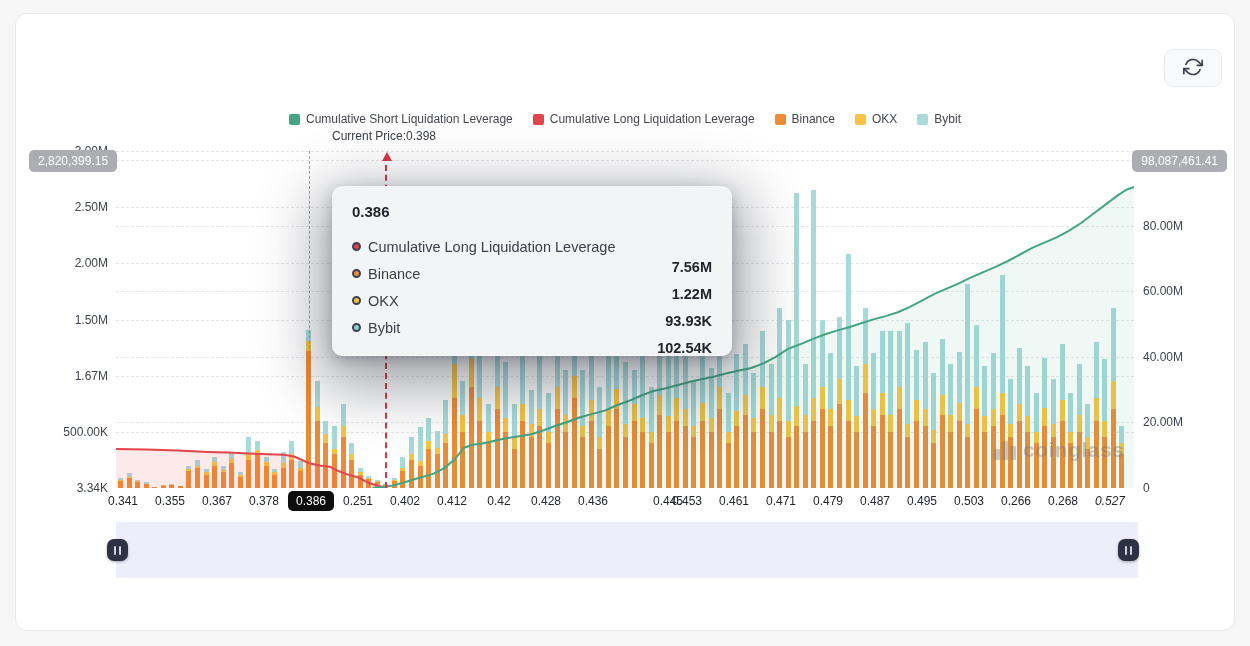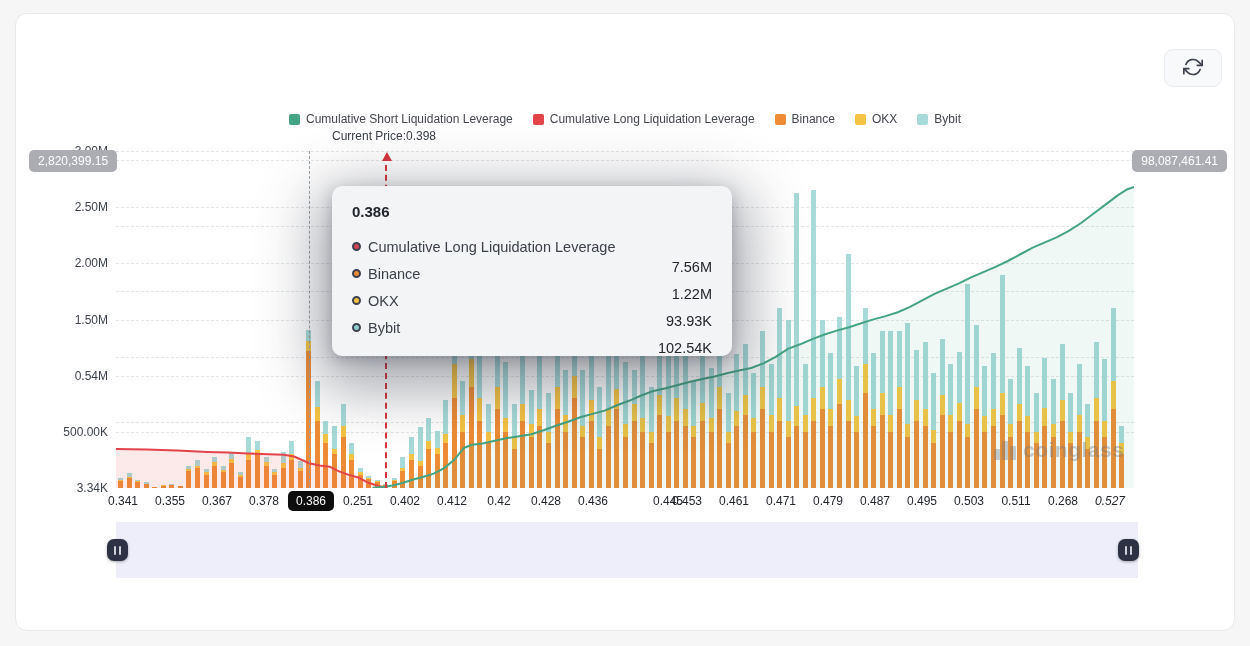--- a/index.html
+++ b/index.html
@@ -57,21 +57,21 @@
     top:0; font-weight:500; }
   
   .tooltip { position:absolute; left:316px; top:172px; width:400px; background:#f3f4f6;
     border-radius:10px; padding:17px 20px 15px 20px; z-index:10;
     box-shadow:0 18px 60px 14px rgba(35,40,55,0.42), 0 4px 14px rgba(35,40,55,0.25); }
   .tt-title { font-size:15px; font-weight:700; color:#22252b; margin-bottom:13px; }
   .tt-row { display:flex; align-items:center; height:27px; font-size:14.5px; color:#3c4048; }
   .tt-marker { width:9px; height:9px; border-radius:50%; border:2.5px solid #3b4152;
     margin-right:7px; flex:none; }
   .tt-label { flex:1; }
-  .tt-value { font-weight:400; color:#22252b;margin-top:40px; }
+  .tt-value { font-weight:700; color:#22252b;margin-top:40px; }
   
   .slider { position:absolute; left:100px; top:508px; width:1022px; height:56px;
     background:#edeefa; }
   .handle { position:absolute; top:50%; transform:translateY(-50%); width:21px; height:22px;
     background:#2c3143; border-radius:7px; display:flex; align-items:center; justify-content:center;
     gap:3px; cursor:ew-resize; box-shadow:0 1px 3px rgba(0,0,0,0.3); }
   .handle i { display:block; width:2px; height:9px; background:#cfd2da; border-radius:1px; }
   .handle-left { left:-9px; } .handle-right { right:-1px; }
 </style>
 </head>
@@ -115,23 +115,30 @@
       </span>
     </div>
 
   <div class="cur-price">Current Price:0.398</div>
 
   <div class="axis-col axis-left">
       <div class="axis-lab" style="top: -7px;">3.00M</div>
       <div class="axis-lab" style="top: 49.1667px;">2.50M</div>
       <div class="axis-lab" style="top: 105.333px;">2.00M</div>
       <div class="axis-lab" style="top: 161.5px;">1.50M</div>
-      <div class="axis-lab" style="top: 217.667px;">0.54M</div>
+      <div class="axis-lab" style="top: 217.667px;">1.67M</div>
       <div class="axis-lab" style="top: 273.833px;">500.00K</div>
       <div class="axis-lab" style="top: 329.625px;">3.34K</div>
+    </div>
+  <div class="axis-col axis-right">
+      <div class="axis-lab" style="top: 67.6px;">80.00M</div>
+      <div class="axis-lab" style="top: 133.2px;">60.00M</div>
+      <div class="axis-lab" style="top: 198.8px;">40.00M</div>
+      <div class="axis-lab" style="top: 264.4px;">20.00M</div>
+      <div class="axis-lab" style="top: 330px;">0</div>
     </div>
 
   <div class="badge badge-left">2,820,399.15</div>
   <div class="badge badge-right">98,087,461.41</div>
 
   <div class="plot">
     <div id="gridlines">
         <div class="gridline" style="top: 0px;"></div>
         <div class="gridline" style="top: 56.1667px;"></div>
         <div class="gridline" style="top: 112.333px;"></div>
@@ -769,21 +776,21 @@
       <span class="xtick" style="left: 430px;">0.428</span>
       <span class="xtick" style="left: 477px;">0.436</span>
       <span class="xtick" style="left: 552px;">0.445</span>
       <span class="xtick" style="left: 571px;">0.453</span>
       <span class="xtick" style="left: 618px;">0.461</span>
       <span class="xtick" style="left: 665px;">0.471</span>
       <span class="xtick" style="left: 712px;">0.479</span>
       <span class="xtick" style="left: 759px;">0.487</span>
       <span class="xtick" style="left: 806px;">0.495</span>
       <span class="xtick" style="left: 853px;">0.503</span>
-      <span class="xtick" style="left: 900px;">0.511</span>
+      <span class="xtick" style="left: 900px;">0.266</span>
       <span class="xtick" style="left: 947px;">0.268</span>
       <span class="xtick" style="left: 994px; font-style: italic;">0.527</span>
     </div>
 
   <div class="tooltip">
     <div class="tt-title">0.386</div>
     <div id="tt-rows">
         <div class="tt-row">
           <span class="tt-marker" style="background: rgb(214, 69, 80);"></span>
           <span class="tt-label">Cumulative Long Liquidation Leverage</span>

